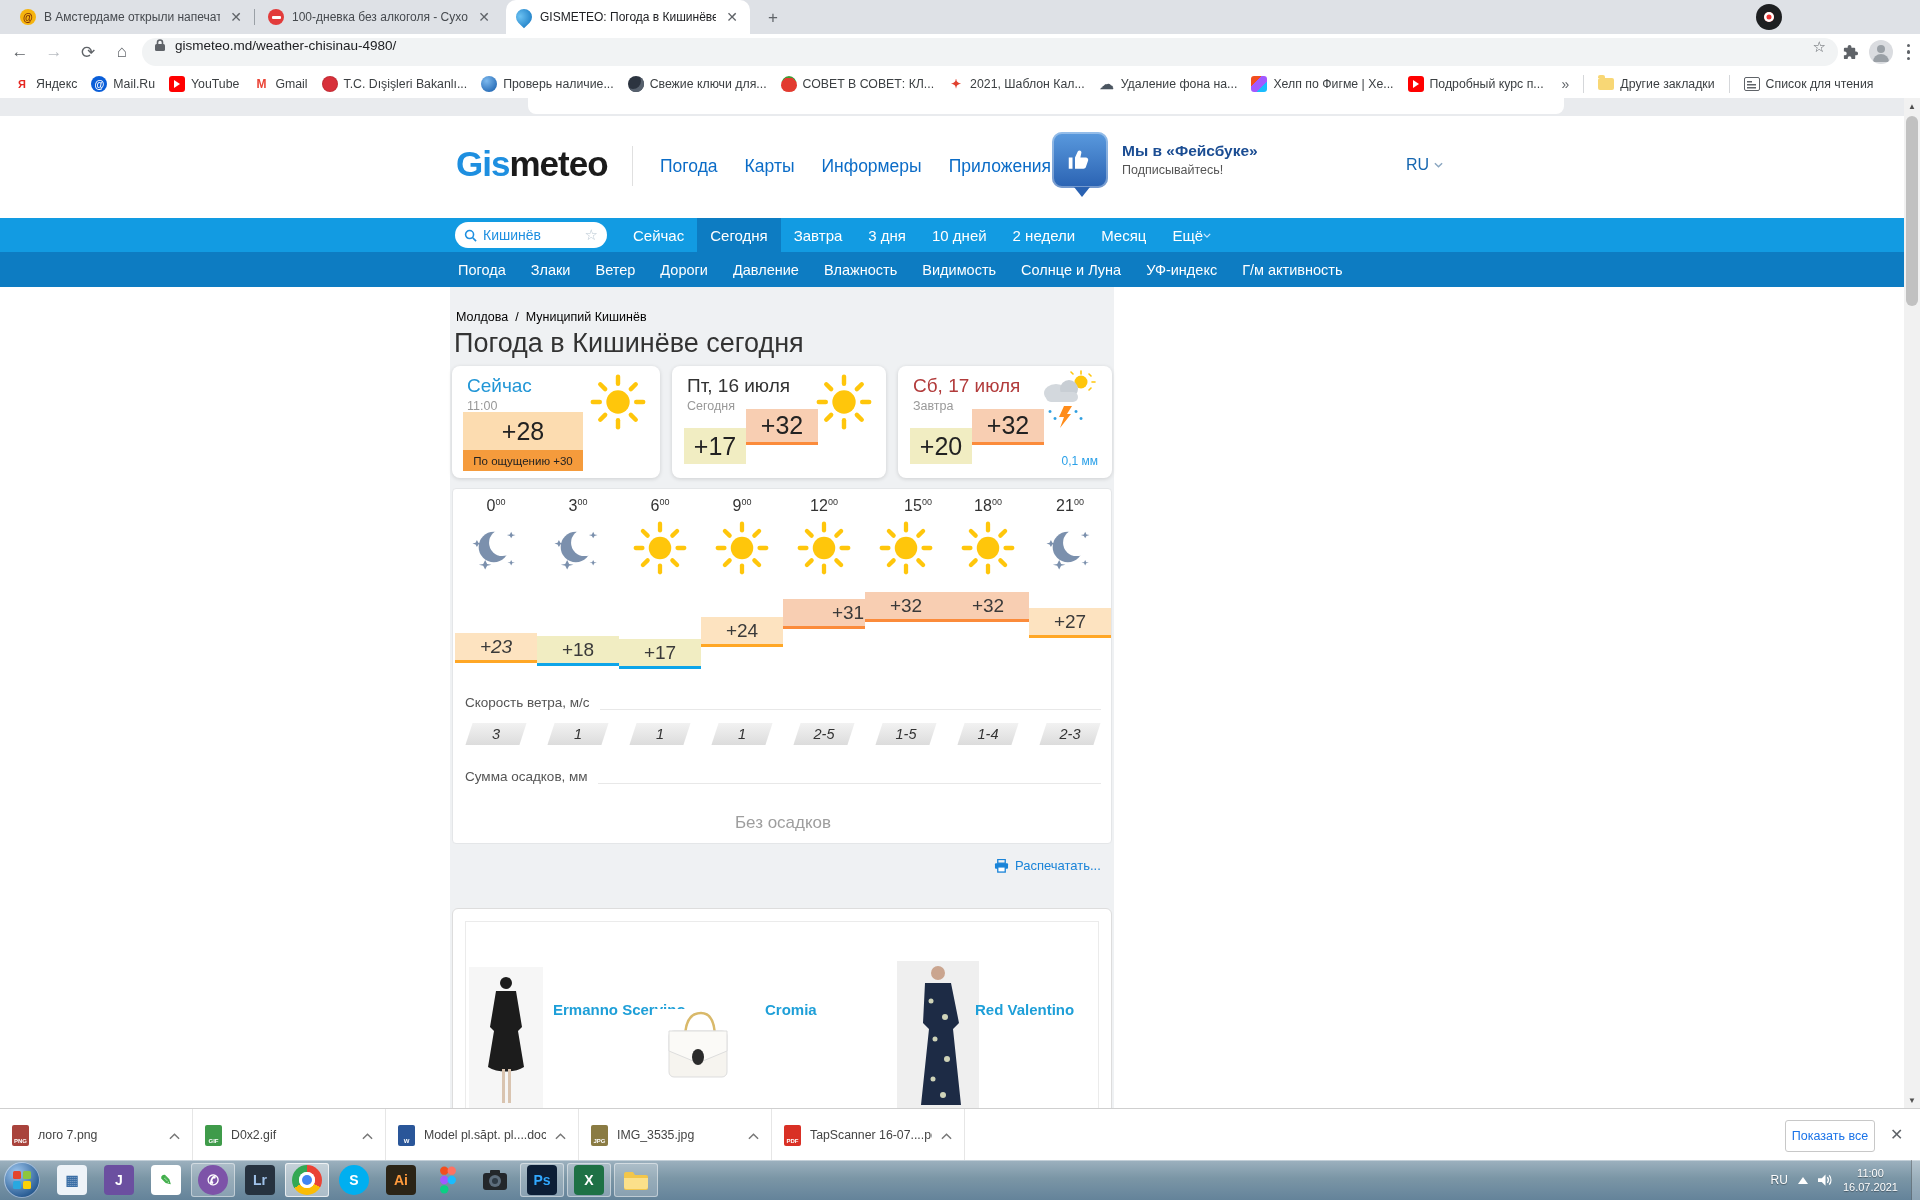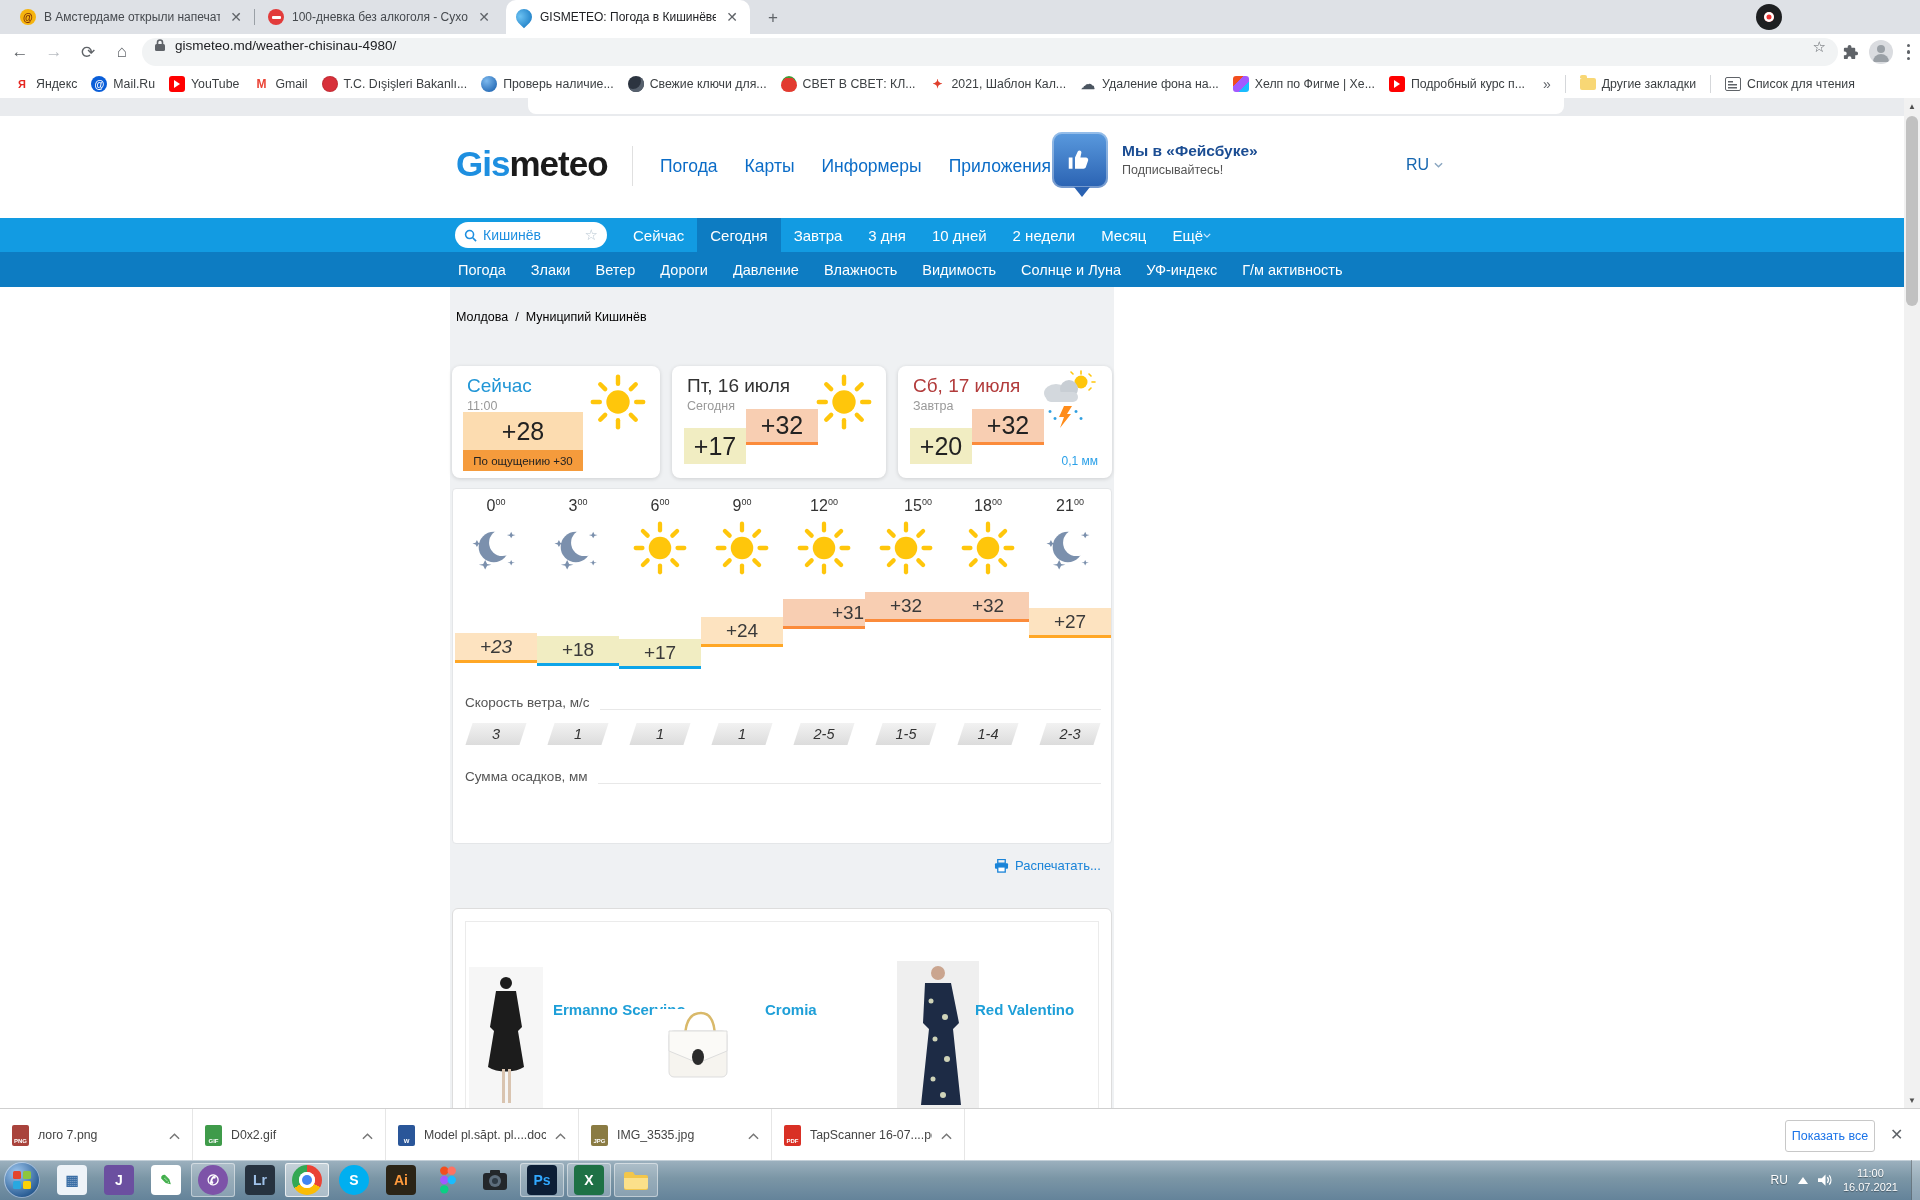--- a/index.html
+++ b/index.html
@@ -239,21 +239,21 @@
         <div class="bk">
           <span class="bkicon bi-bluedot"></span>
           <span>Проверь наличие...</span>
         </div>
         <div class="bk">
           <span class="bkicon bi-globe"></span>
           <span>Свежие ключи для...</span>
         </div>
         <div class="bk">
           <span class="bkicon bi-berry"></span>
-          <span>СВЕТ В СВЕТ: КЛ...</span>
+          <span>СОВЕТ В СОВЕТ: КЛ...</span>
         </div>
         <div class="bk">
           <span class="bkicon bi-spark">✦</span>
           <span>2021, Шаблон Кал...</span>
         </div>
         <div class="bk">
           <span class="bkicon bi-cloud">☁</span>
           <span>Удаление фона на...</span>
         </div>
         <div class="bk">
@@ -349,20 +349,21 @@
         </div>
     </div>
 
     <div class="graycol"></div>
 
     <div class="breadcrumb" id="breadcrumb">
         <span>Молдова</span>
         <span>/</span>
         <span>Муниципий Кишинёв</span>
       </div>
+    <div class="pagetitle">Погода в Кишинёве сегодня</div>
 
     <div id="cards">
         <div class="card" style="left: 452px; width: 208px;">
           <div class="cardtitle" style="color: rgb(33, 150, 214);">Сейчас</div>
           <div class="cardsub">11:00</div>
           <div style="position: absolute; right: 14px; top: 8px;"><svg width="56" height="56" viewBox="0 0 24 24">
               <circle cx="12" cy="12" r="5" fill="#ffc60b"></circle>
               <g stroke="#ffc60b" stroke-width="1.9" stroke-linecap="round">
                 <line x1="12" y1="1.2" x2="12" y2="4.2"></line>
                 <line x1="12" y1="19.8" x2="12" y2="22.8"></line>
@@ -548,20 +549,21 @@
           <div class="hcol" style="left: 248px; top: 234px;"><span class="windbadge"><b>1</b></span></div>
           <div class="hcol" style="left: 330px; top: 234px;"><span class="windbadge"><b>2-5</b></span></div>
           <div class="hcol" style="left: 412px; top: 234px;"><span class="windbadge"><b>1-5</b></span></div>
           <div class="hcol" style="left: 494px; top: 234px;"><span class="windbadge"><b>1-4</b></span></div>
           <div class="hcol" style="left: 576px; top: 234px;"><span class="windbadge"><b>2-3</b></span></div>
         </div>
       <div class="rowlabel" style="top:280px">
           <span>Сумма осадков, мм</span>
           <i></i>
         </div>
+      <div class="noprecip">Без осадков</div>
     </div>
 
     <div class="printlink">
       <svg width="15" height="14" viewBox="0 0 16 15">
         <rect x="4" y="0.5" width="8" height="4" fill="none" stroke="#1a84d8" stroke-width="1.4"></rect>
         <rect x="1" y="4.5" width="14" height="6" rx="1" fill="#1a84d8"></rect>
         <rect x="4" y="8.5" width="8" height="5.5" fill="#fff" stroke="#1a84d8" stroke-width="1.4"></rect>
       </svg>
       <span>Распечатать...</span>
     </div>

